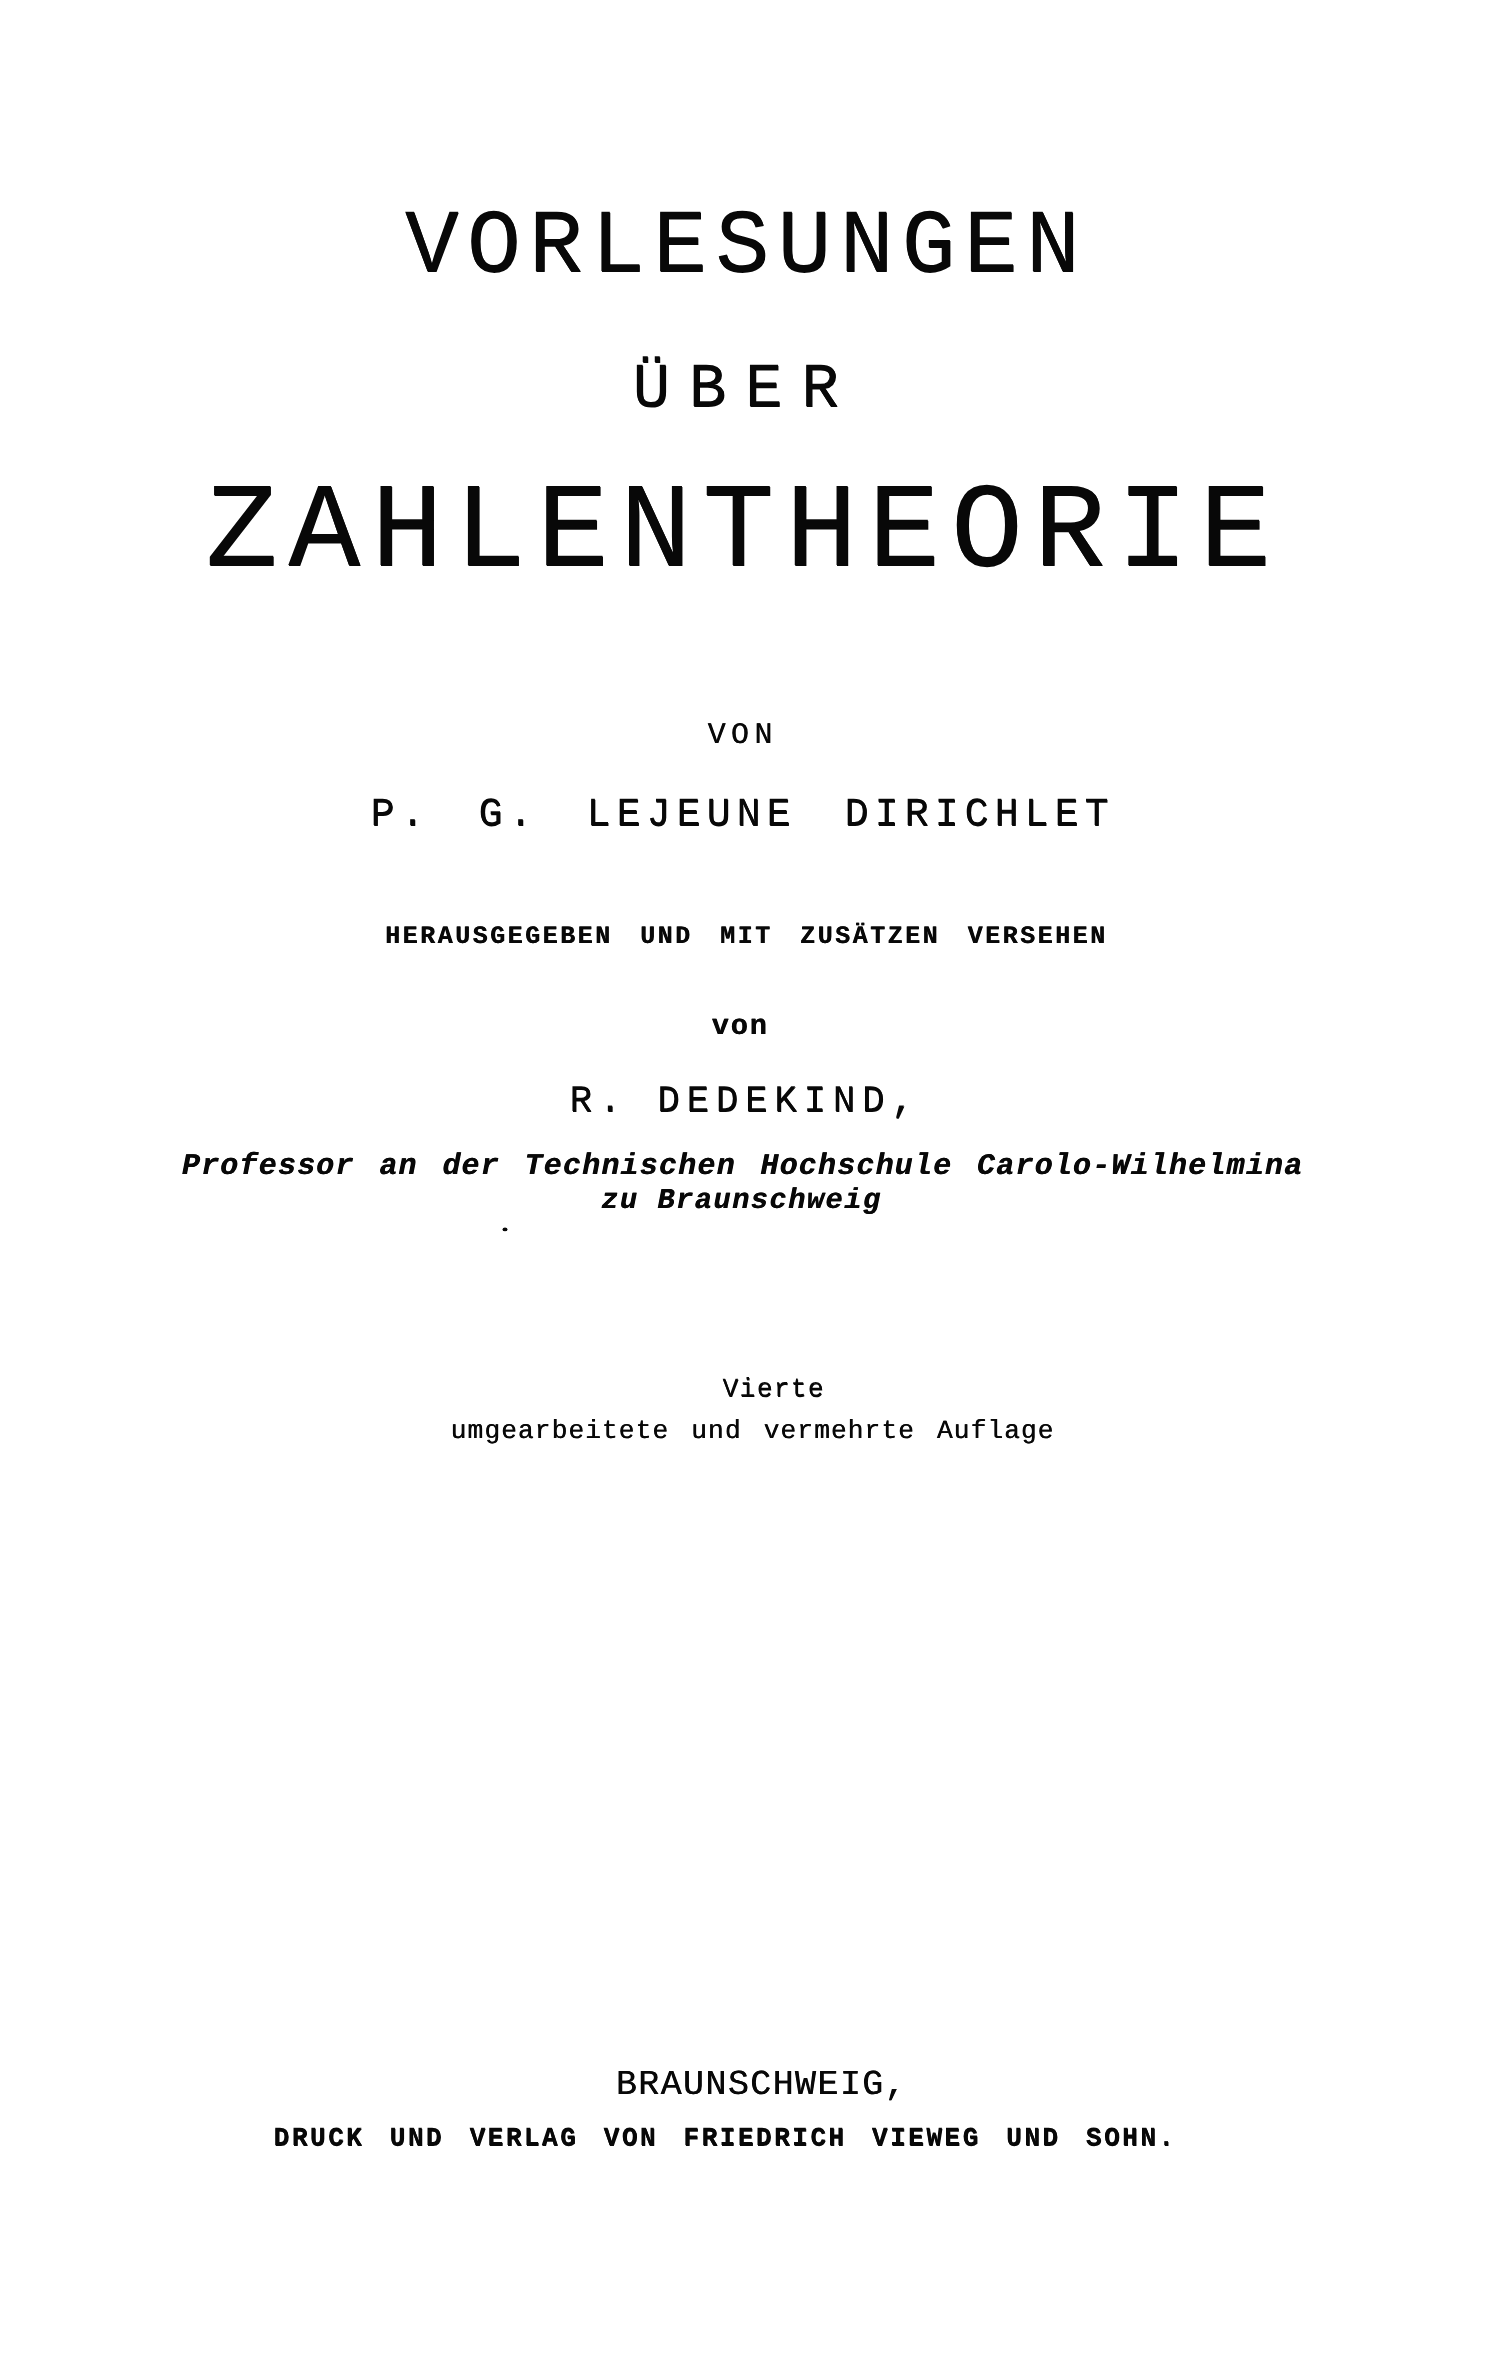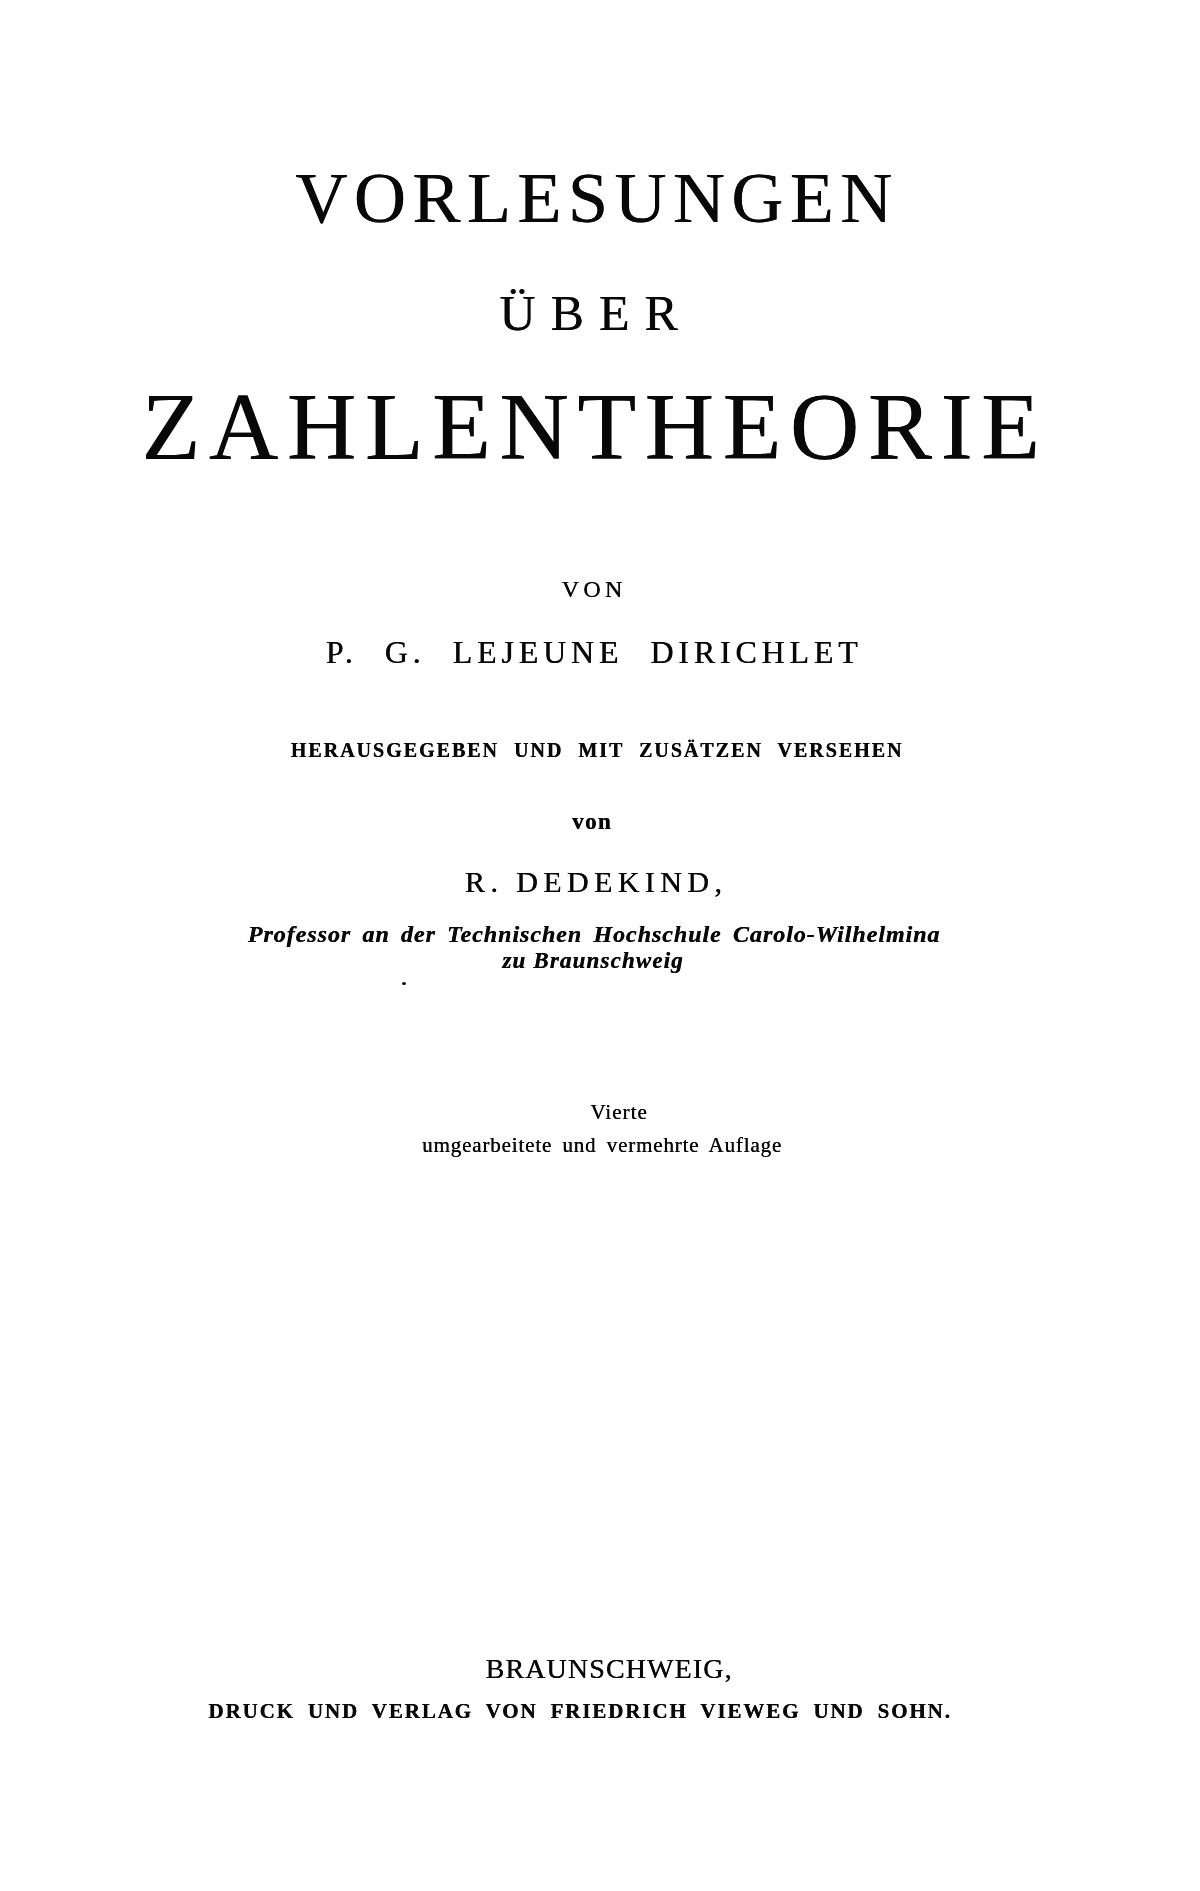--- a/index.html
+++ b/index.html
@@ -12,21 +12,21 @@
     height: 1891px;
     background: var(--paper);
     overflow: hidden;
   }
   .page {
     position: relative;
     width: 1200px;
     height: 1891px;
     background: var(--paper);
     color: var(--ink);
-    font-family: Liberation Serif, serif;
+    font-family: Liberation Mono, monospace;
     
     filter: blur(0.25px) contrast(1.05);
   }
   .line {
     position: absolute;
     left: 0;
     width: 1200px;
     text-align: center;
     white-space: nowrap;
     line-height: 1;

